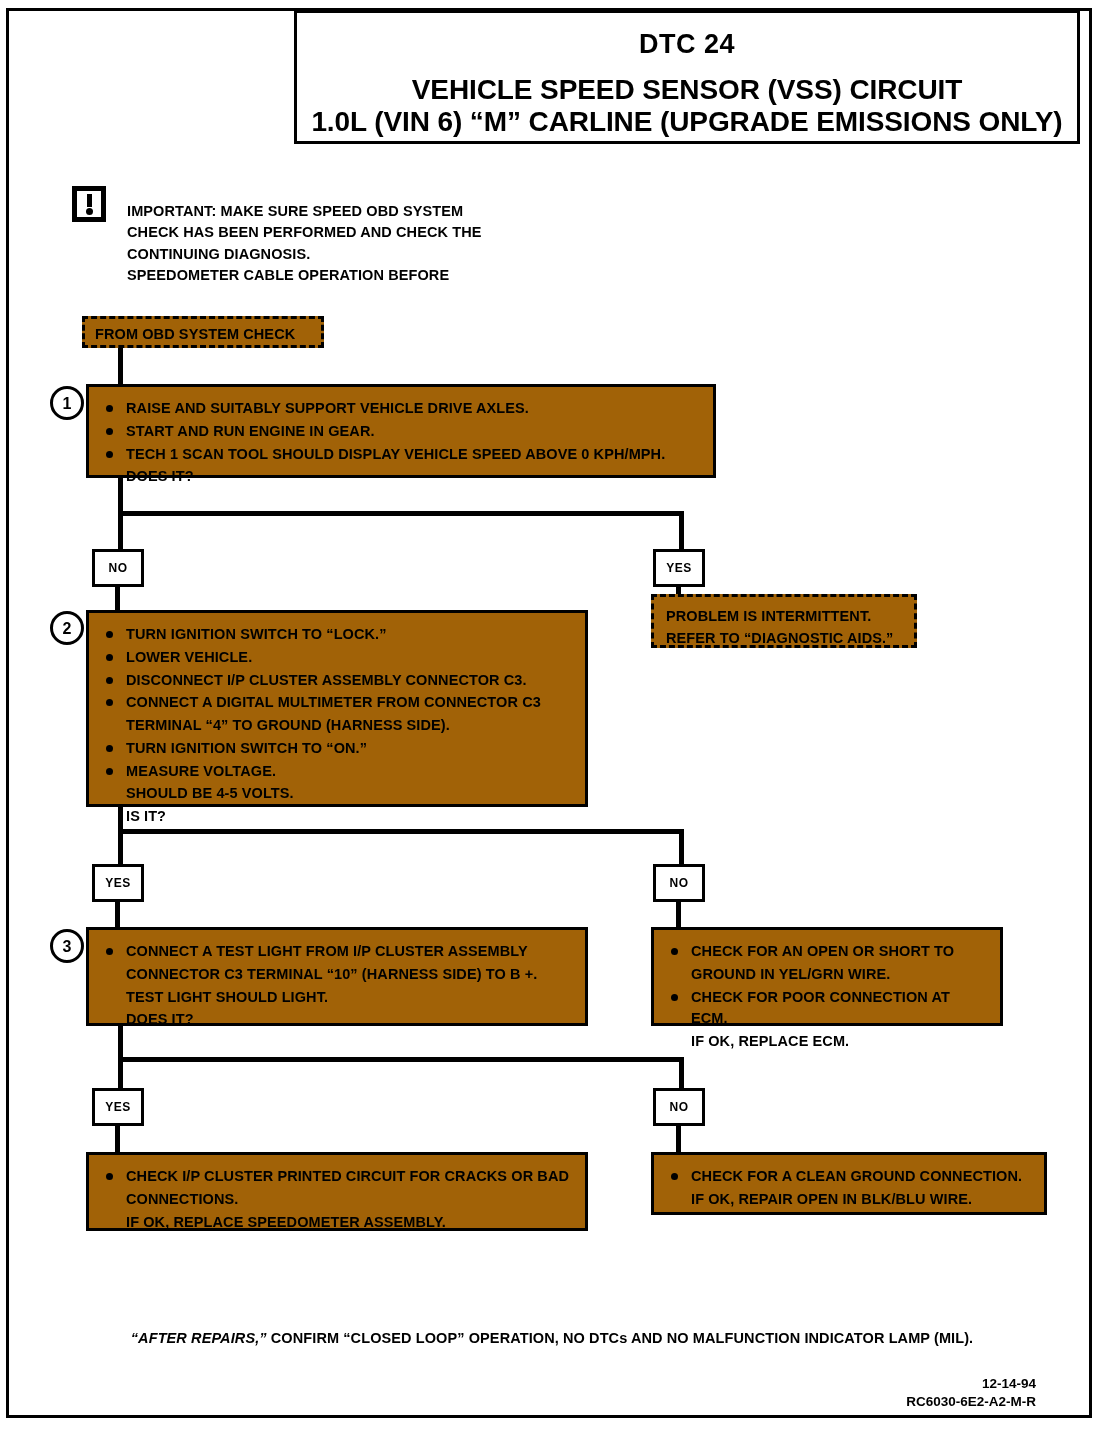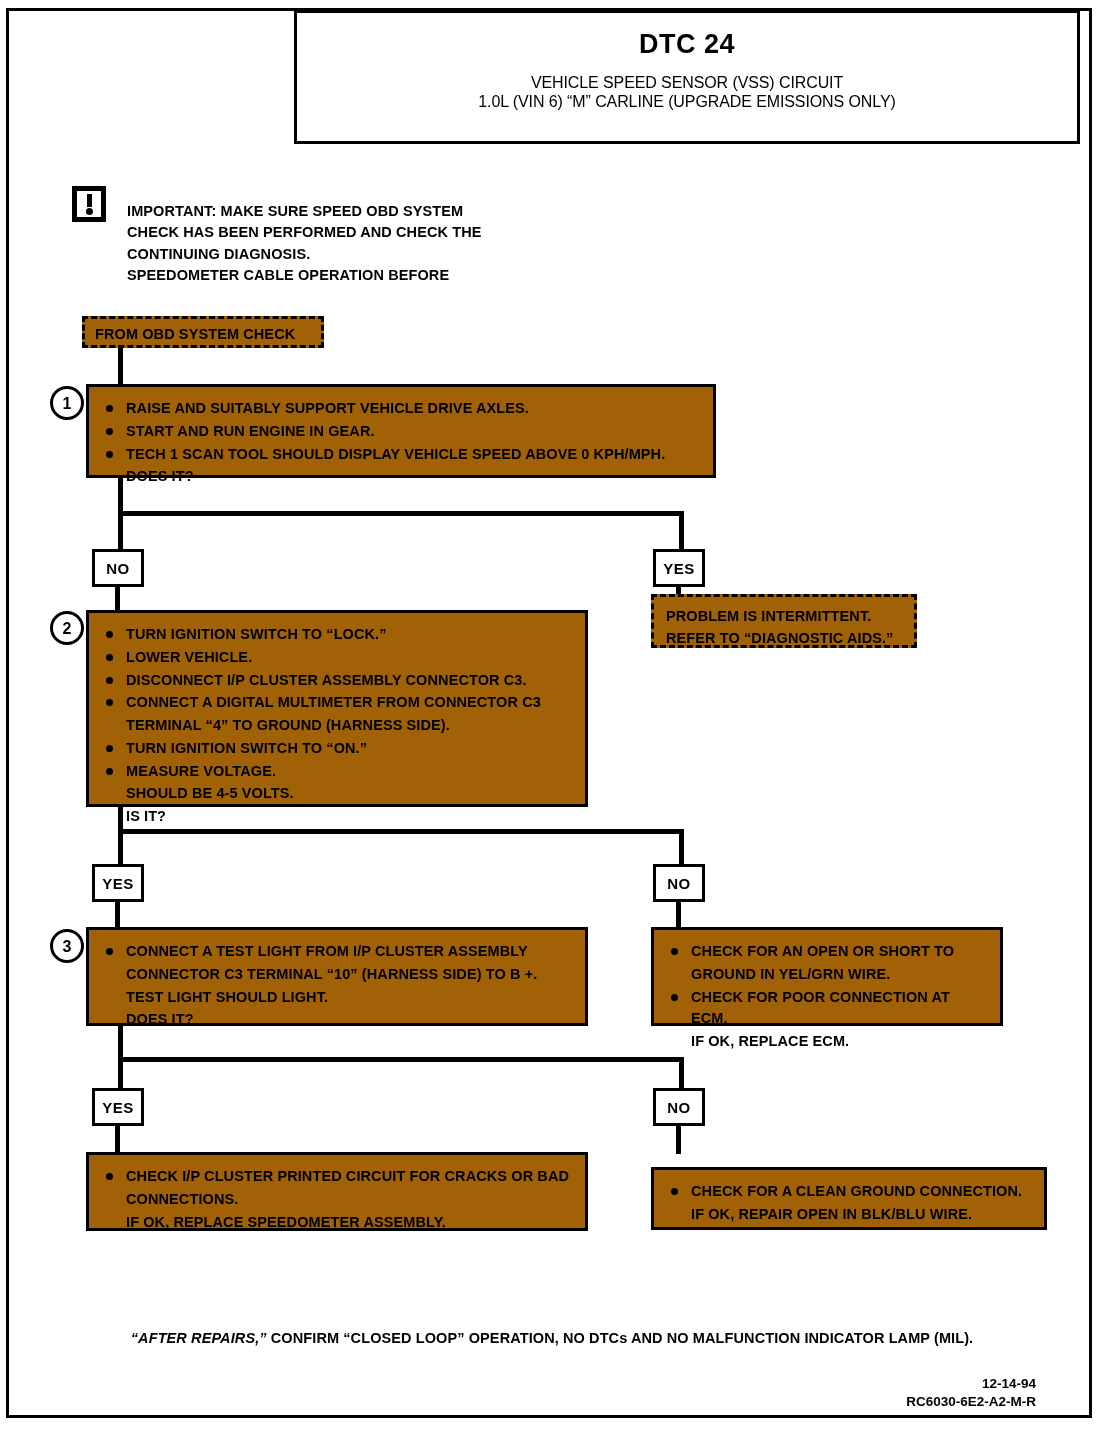--- a/index.html
+++ b/index.html
@@ -42,22 +42,22 @@
     text-align: center;
   }
   .dtc-title {
     font-size: 27px;
     font-weight: bold;
     letter-spacing: 0.5px;
     margin-top: 18px;
     line-height: 1;
   }
   .subtitle {
-    font-size: 16px;
-    font-weight: normal;
+    font-size: 28px;
+    font-weight: bold;
     line-height: 1.16;
     margin-top: 16px;
     letter-spacing: -0.1px;
   }
 
   
   .important-icon {
     position: absolute;
     left: 72px;
     top: 186px;
@@ -176,21 +176,21 @@
 
   
   .yn {
     position: absolute;
     width: 52px;
     height: 38px;
     border: 3px solid #000;
     box-sizing: border-box;
     background: #fff;
     text-align: center;
-    font-size: 15px;
+    font-size: 12px;
     font-weight: bold;
     line-height: 33px;
     letter-spacing: 0.5px;
     z-index: 4;
   }
 
   
   .vline {
     position: absolute;
     width: 5px;
@@ -337,21 +337,21 @@
   <div class="vline" style="left:676px; top:1126px; height:28px;"></div>
 
   <div class="box list-box" style="left:86px; top:1152px; width:502px; height:79px;">
     <ul class="steps">
       <li>CHECK I/P CLUSTER PRINTED CIRCUIT FOR CRACKS OR BAD</li>
       <li class="nobullet">CONNECTIONS.</li>
       <li class="nobullet">IF OK, REPLACE SPEEDOMETER ASSEMBLY.</li>
     </ul>
   </div>
 
-  <div class="box list-box" style="left:651px; top:1152px; width:396px; height:63px;margin-top:15px;">
+  <div class="box list-box" style="left:651px; top:1152px; width:396px; height:63px;">
     <ul class="steps">
       <li>CHECK FOR A CLEAN GROUND CONNECTION.</li>
       <li class="nobullet">IF OK, REPAIR OPEN IN BLK/BLU WIRE.</li>
     </ul>
   </div>
 
   <div class="footer-note"><i>“AFTER REPAIRS,”</i><span> CONFIRM “CLOSED LOOP” OPERATION, NO DTCs AND NO MALFUNCTION INDICATOR LAMP (MIL).</span></div>
 
   <div class="doc-meta">
     <div>12-14-94</div>

